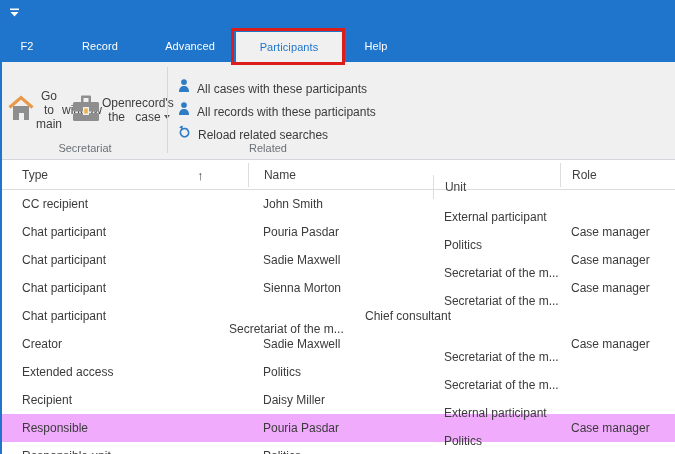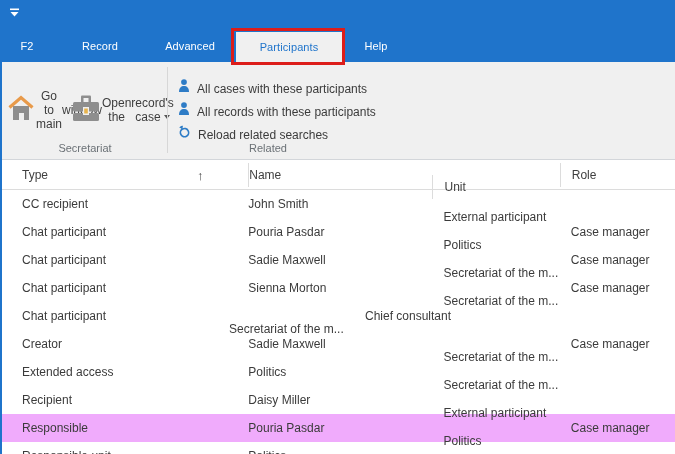--- a/index.html
+++ b/index.html
@@ -82,21 +82,21 @@
   .table { position:absolute; left:0; top:160px; width:675px; height:294px; background:#fff; }
   .thead {
     display:flex; height:30px; align-items:center;
     border-bottom:1px solid #DCDCDC; position:relative; background:#fff;
   }
   .th {
     height:24px; display:flex; align-items:center;
     font-size:12px; color:#3F3F3F; white-space:nowrap; overflow:hidden; cursor:default;
   }
   .col-type { width:218px; padding-left:22px; }
-  .col-name { width:198px; padding-left:0;margin-left:44px; }
+  .col-name { width:198px; padding-left:15px;margin-left:44px; }
   .col-unit { width:136px; padding-left:11px;margin-top:25px; }
   .col-role { width:123px; padding-left:11px; }
   .th.col-name, .th.col-unit, .th.col-role { border-left:1px solid #DCDCDC; }
   .sort-arrow {
     position:absolute; left:197px; top:0; height:30px;
     display:flex; align-items:center; font-size:13px; color:#444;
   }
   .trow { display:flex; height:28px; align-items:center; cursor:default; }
   .trow .td {
     font-size:12px; color:#3B3B3B; white-space:nowrap; overflow:hidden;

